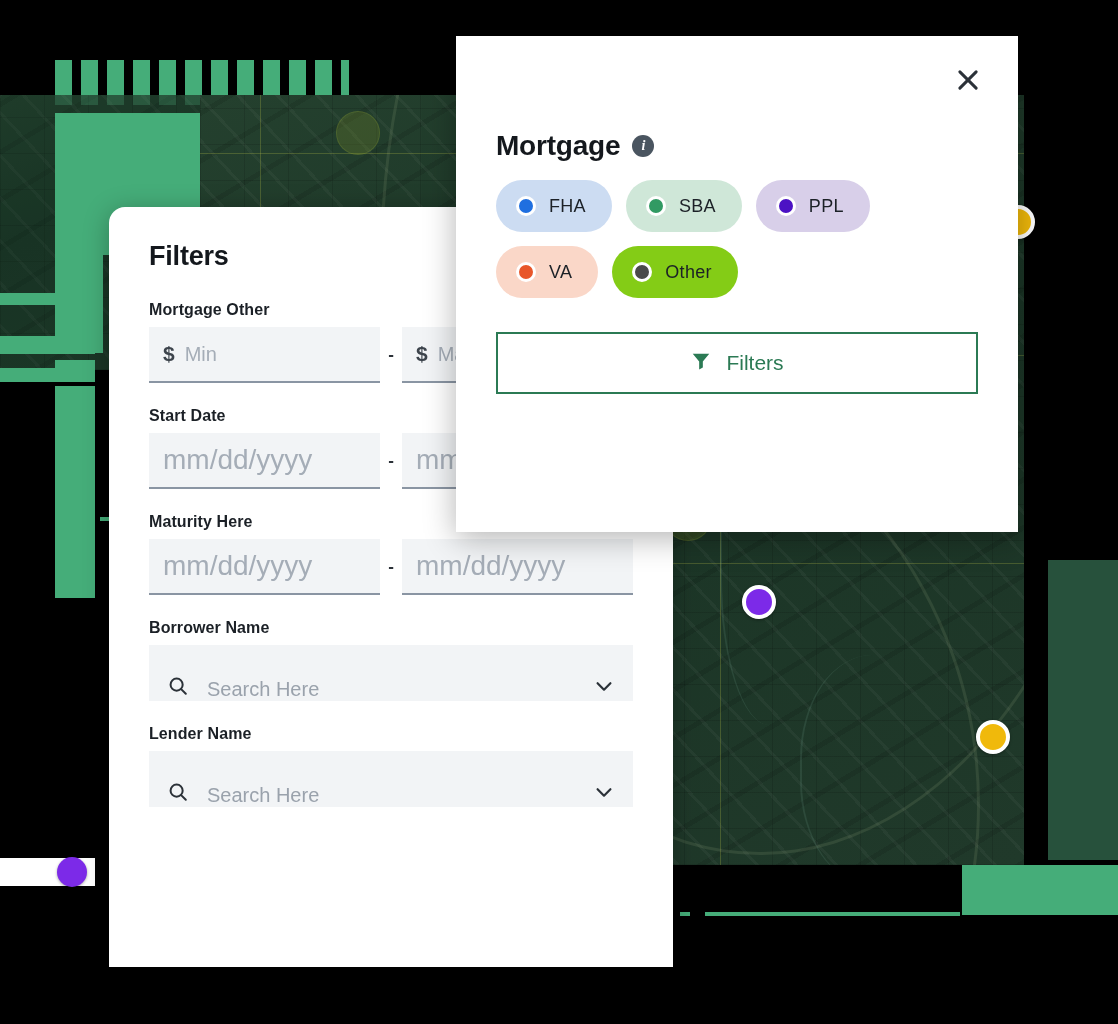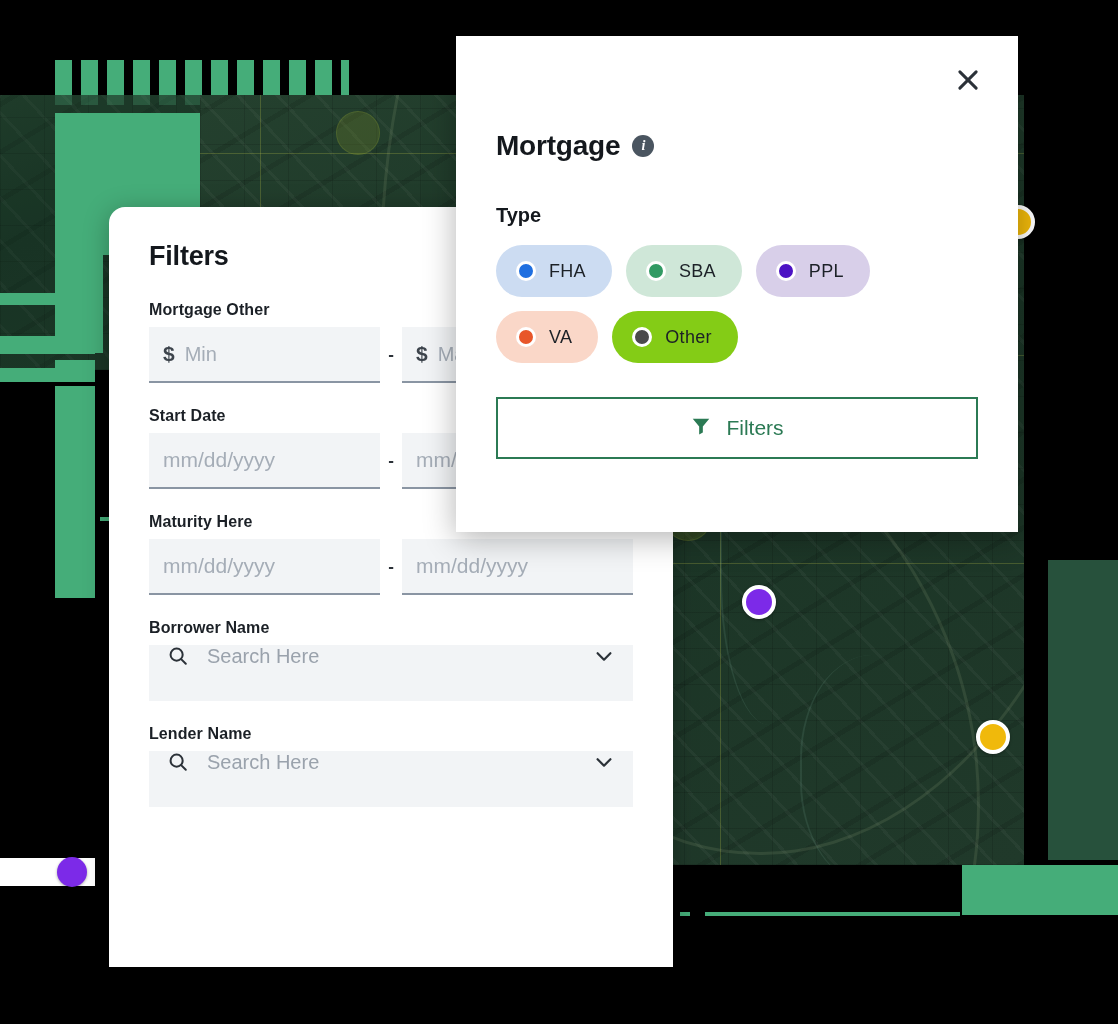--- a/index.html
+++ b/index.html
@@ -77,24 +77,24 @@
   .field-group { margin-top: 24px; }
   .field-label { font-size: 16px; font-weight: bold; color: #1b2026; margin-bottom: 8px; letter-spacing: .1px; }
   .dual { display: flex; align-items: center; }
   .dual .dash { width: 22px; text-align: center; color: #2b3138; font-weight: bold; font-size: 17px; }
   .tfield {
     flex: 1 1 0; background: #f2f4f6; border-bottom: 2px solid #8a95a3;
     height: 56px; display: flex; align-items: center; padding: 0 14px; gap: 10px;
   }
   .tfield .pre { color: #3d444c; font-size: 21px; font-weight: bold; }
   .tfield .ph { color: #a5adb7; font-size: 20px; }
-  .tfield.date .ph { font-size: 21px; }
+  .tfield.date .ph { font-size: 28px; }
 
   .sfield {
-    background: #f2f4f6; height: 56px; display: flex; align-items: flex-start;
+    background: #f2f4f6; height: 56px; display: flex; align-items: flex-end;
     padding: 0 18px; gap: 18px;
   }
   .sfield .ph { color: #9aa2ac; font-size: 20px; flex: 1 1 auto; }
   .sfield .mag, .sfield .chev { flex: 0 0 auto; display: block; }
 
   
   #mortgage-dialog {
     position: absolute; left: 456px; top: 36px; width: 562px; height: 496px;
     background: #ffffff; box-shadow: 0 6px 30px rgba(0,0,0,.3);
     padding: 0 40px;
@@ -316,21 +316,20 @@
         <line x1="4.5" y1="4.5" x2="19.5" y2="19.5"></line>
           <line x1="19.5" y1="4.5" x2="4.5" y2="19.5"></line>
       </svg>
     </div>
 
     <div class="dlg-title-row">
       <div class="dlg-title">Mortgage</div>
       <div class="info-icon">i</div>
     </div>
 
-    <div class="dlg-sub">Type</div>
 
     <div class="chips">
       <div class="chip" style="background:#ccdcf2;">
         <span class="dot" style="background:#1f6fe0;"></span>
         <span>FHA</span>
       </div>
       <div class="chip" style="background:#cfe7d8;">
         <span class="dot" style="background:#319a63;"></span>
         <span>SBA</span>
       </div>

